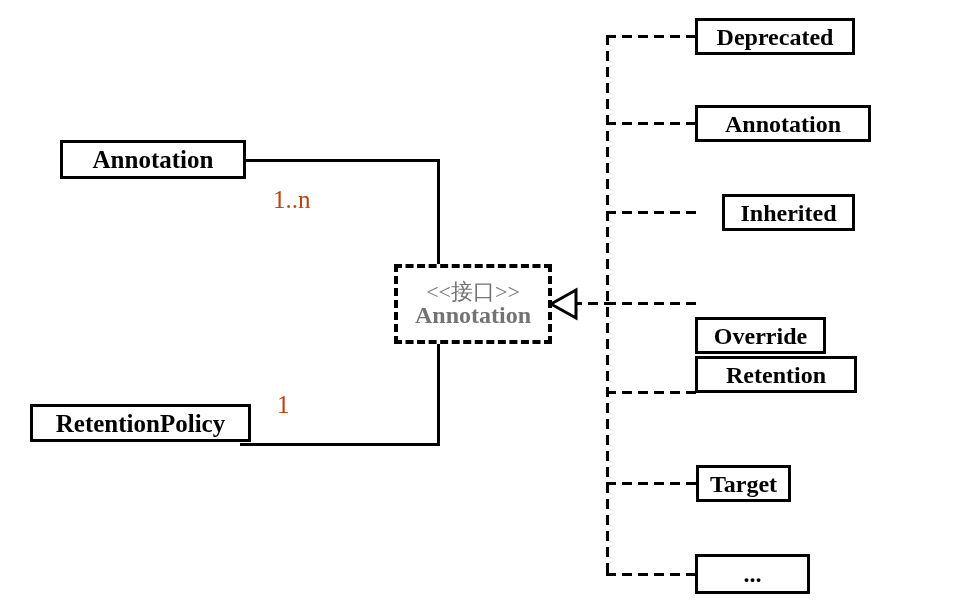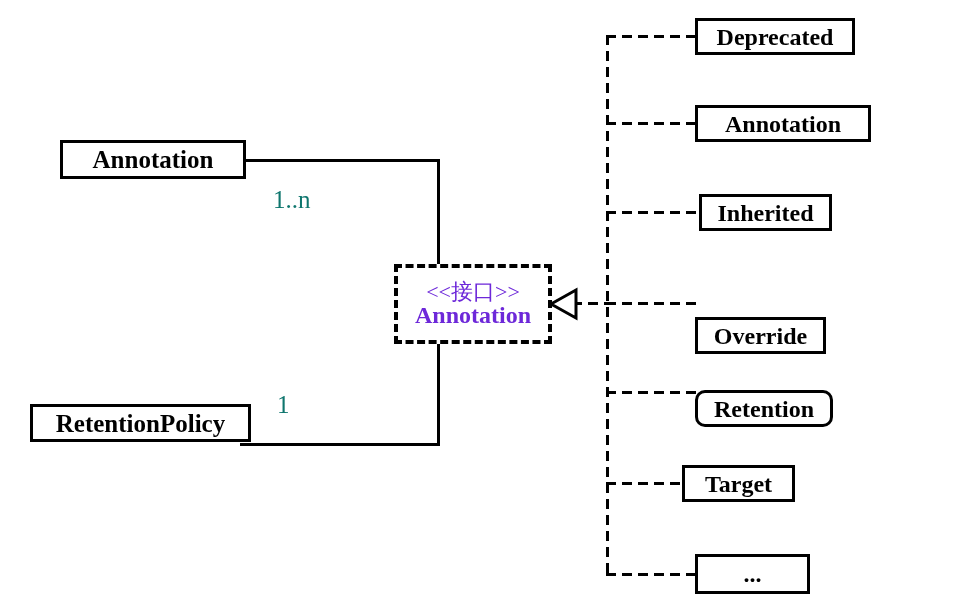--- a/index.html
+++ b/index.html
@@ -36,21 +36,21 @@
   
   .iface-box {
     position: absolute;
     box-sizing: border-box;
     border: 4px dashed #000000;
     background: #ffffff;
     display: flex;
     flex-direction: column;
     align-items: center;
     justify-content: center;
-    color: #6d28d9;
+    color: #737373;
     line-height: 1.05;
   }
   .iface-stereotype {
     font-size: 22px;
     font-weight: normal;
     letter-spacing: 0px;
   }
   .iface-name {
     font-size: 24px;
     font-weight: bold;
@@ -88,21 +88,21 @@
     position: absolute;
     width: 30px;
     height: 34px;
   }
 
   
   .mult-label {
     position: absolute;
     font-size: 25px;
     font-weight: normal;
-    color: #0f766e;
+    color: #c2410c;
     white-space: nowrap;
     line-height: 1;
   }
 </style>
 </head>
 <body>
 
 <div id="canvas">
 
   <div class="solid-h" style="left:243px; top:159px; width:197px;"></div>
@@ -147,33 +147,33 @@
   </div>
 
   <div class="uml-box ann-node" style="left:695px; top:18px; width:160px; height:37px;">
     <span>Deprecated</span>
   </div>
 
   <div class="uml-box ann-node" style="left:695px; top:105px; width:176px; height:37px;">
     <span>Annotation</span>
   </div>
 
-  <div class="uml-box ann-node" style="left:699px; top:194px; width:133px; height:37px;">
+  <div class="uml-box ann-node" style="left:722px; top:194px; width:133px; height:37px;">
     <span>Inherited</span>
   </div>
 
   <div class="uml-box ann-node" style="left:695px; top:285px; width:131px; height:37px;margin-top:32px;">
     <span>Override</span>
   </div>
 
-  <div class="uml-box ann-node" style="left:695px; top:390px; width:138px; height:37px;border-radius:10px;">
+  <div class="uml-box ann-node" style="left:695px; top:356px; width:162px; height:37px;">
     <span>Retention</span>
   </div>
 
-  <div class="uml-box ann-node" style="left:682px; top:465px; width:113px; height:37px;">
+  <div class="uml-box ann-node" style="left:696px; top:465px; width:95px; height:37px;">
     <span>Target</span>
   </div>
 
   <div class="uml-box ann-node" style="left:695px; top:554px; width:115px; height:40px;">
     <span>...</span>
   </div>
 
 </div>
 
 </body></html>

